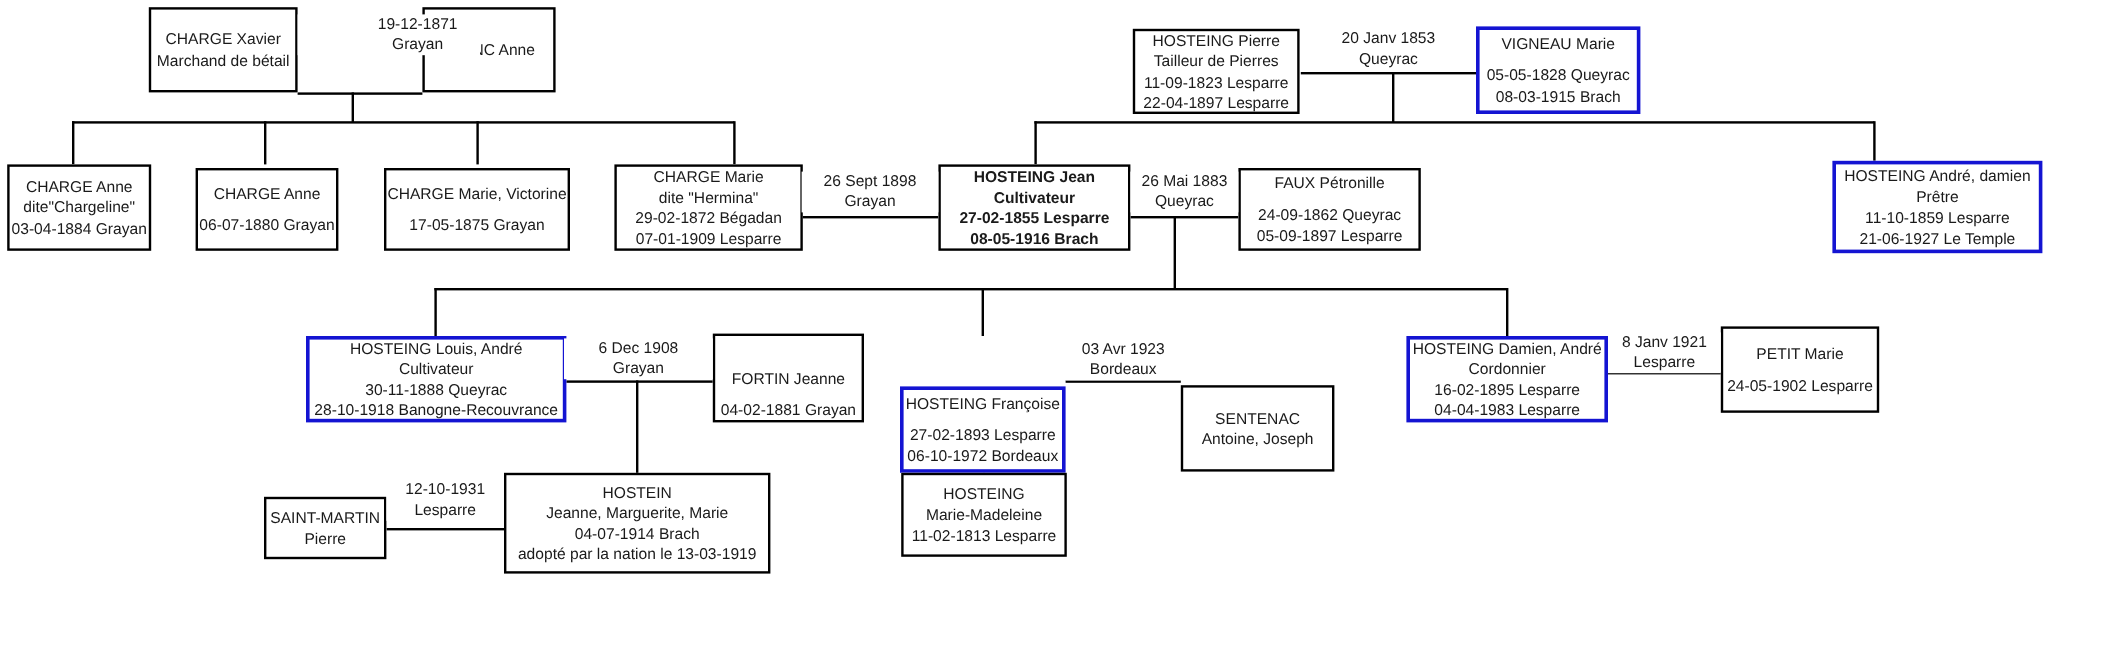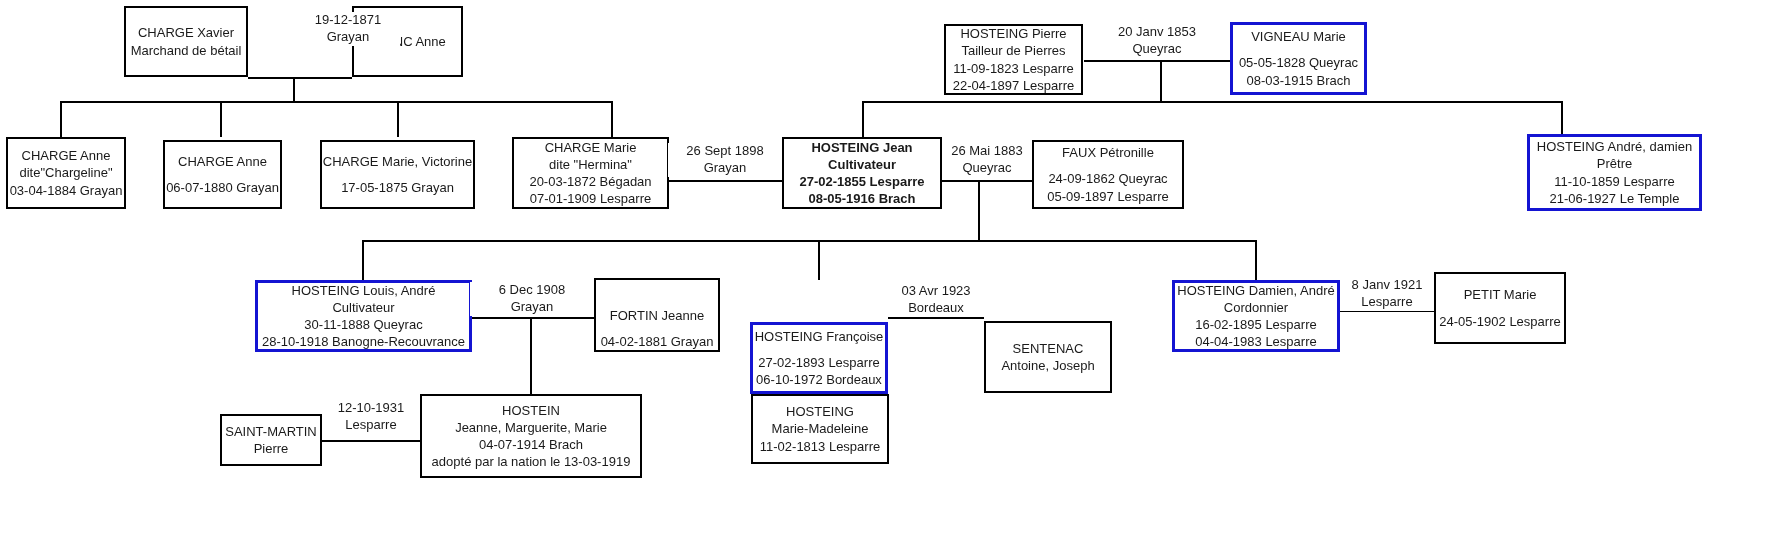--- a/index.html
+++ b/index.html
@@ -108,21 +108,21 @@
 
   <div class="node black" style="left:320px;top:140px;width:155px;height:69px;">
     <span class="ln">CHARGE Marie, Victorine</span>
     <span class="gap"></span>
     <span class="ln">17-05-1875 Grayan</span>
   </div>
 
   <div class="node black" style="left:512px;top:137px;width:157px;height:72px;">
     <span class="ln">CHARGE Marie</span>
     <span class="ln">dite "Hermina"</span>
-    <span class="ln">20-03-1872 Bégadan</span>
+    <span class="ln">29-02-1872 Bégadan</span>
     <span class="ln">07-01-1909 Lesparre</span>
   </div>
 
   <div class="mlabel" style="left:668px;top:143px;width:114px;">
     <span class="ln">26 Sept 1898</span>
     <span class="ln">Grayan</span>
   </div>
 
   <div class="node black" style="left:782px;top:137px;width:160px;height:72px;font-weight:bold;">
     <span class="ln">HOSTEING Jean</span>

